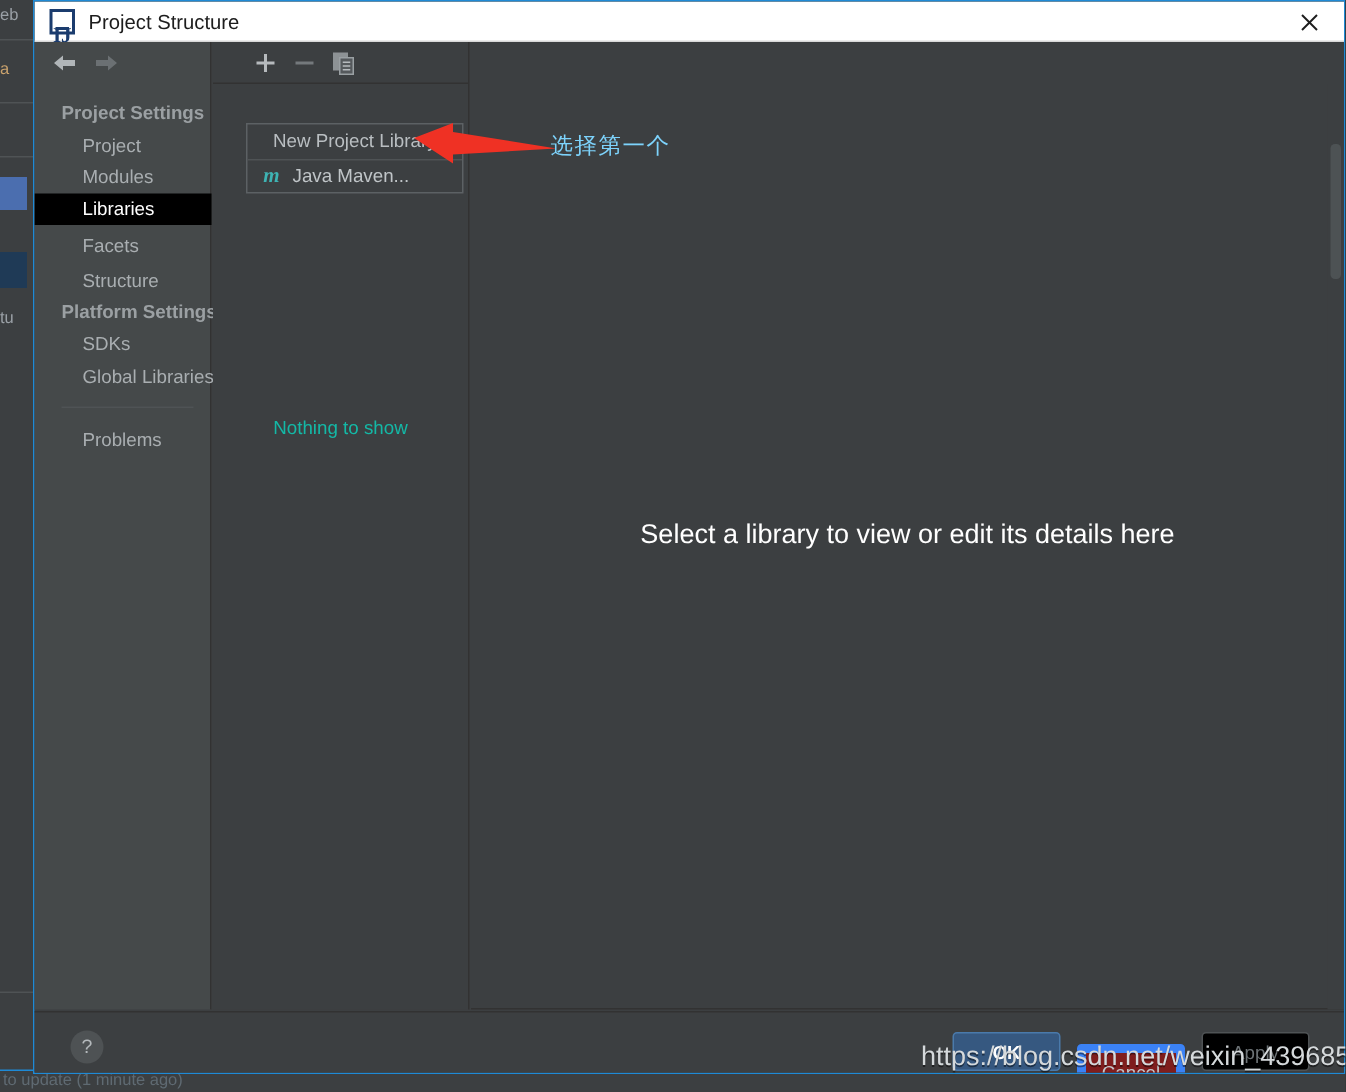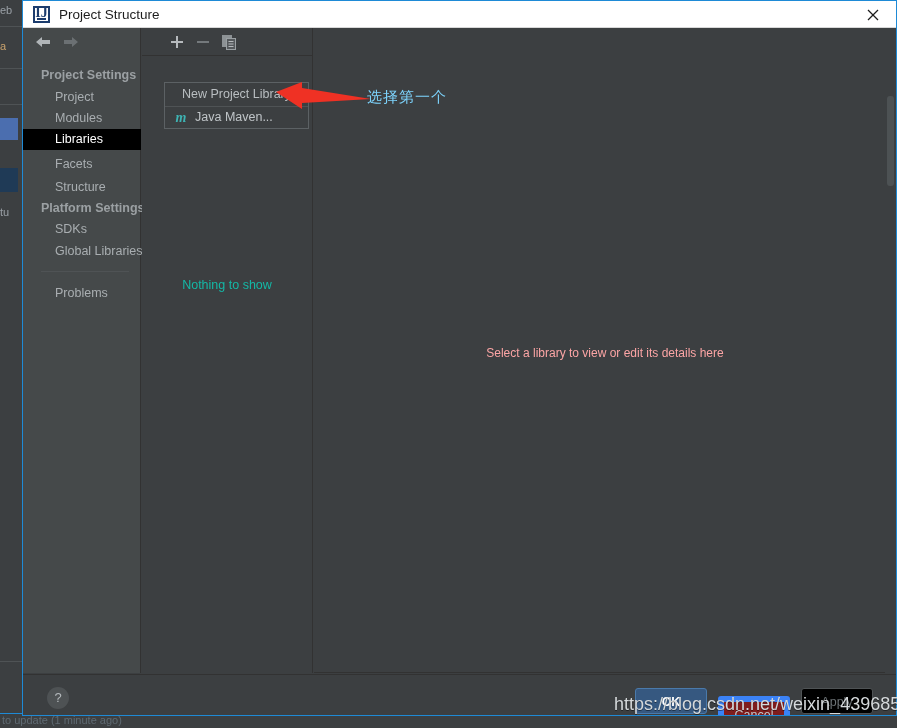--- a/index.html
+++ b/index.html
@@ -72,21 +72,21 @@
     box-sizing: border-box;
   }
   .app-icon .ij {
     position: absolute; left: 0; top: 0; right: 0; bottom: 0;
     color: #1b3c6e;
     font-family: "Liberation Serif", serif;
     font-size: 14px;
     font-weight: bold;
     line-height: 9px;
     text-align: center;
-    padding-top: 0;
+    padding-top: 12px;
     box-sizing: border-box;
   }
   .app-icon .ij-bar {
     position: absolute; left: 2px; right: 2px; bottom: 1px;
     height: 2px; background: #1b3c6e;
   }
   .title-text {
     position: absolute; left: 36px; top: 5px;
     color: #1d1d1d;
     font-size: 13.5px;
@@ -192,22 +192,22 @@
     position: absolute; left: 291px; top: 0;
     width: 582px; height: 645px;
     background: #3c3f41;
     border-bottom: 1px solid #323232;
     box-sizing: border-box;
   }
   .detail-msg {
     position: absolute; left: 0; top: 318px;
     width: 582px;
     text-align: center;
-    color: #fca5a5;
-    font-size: 12px;
+    color: #ffffff;
+    font-size: 18px;
   }
 
   
   .bottombar {
     position: absolute; left: 0; top: 646px;
     width: 873px; height: 42px;
     background: #3c3f41;
     border-top: 1px solid #323232;
     box-sizing: border-box;
   }

